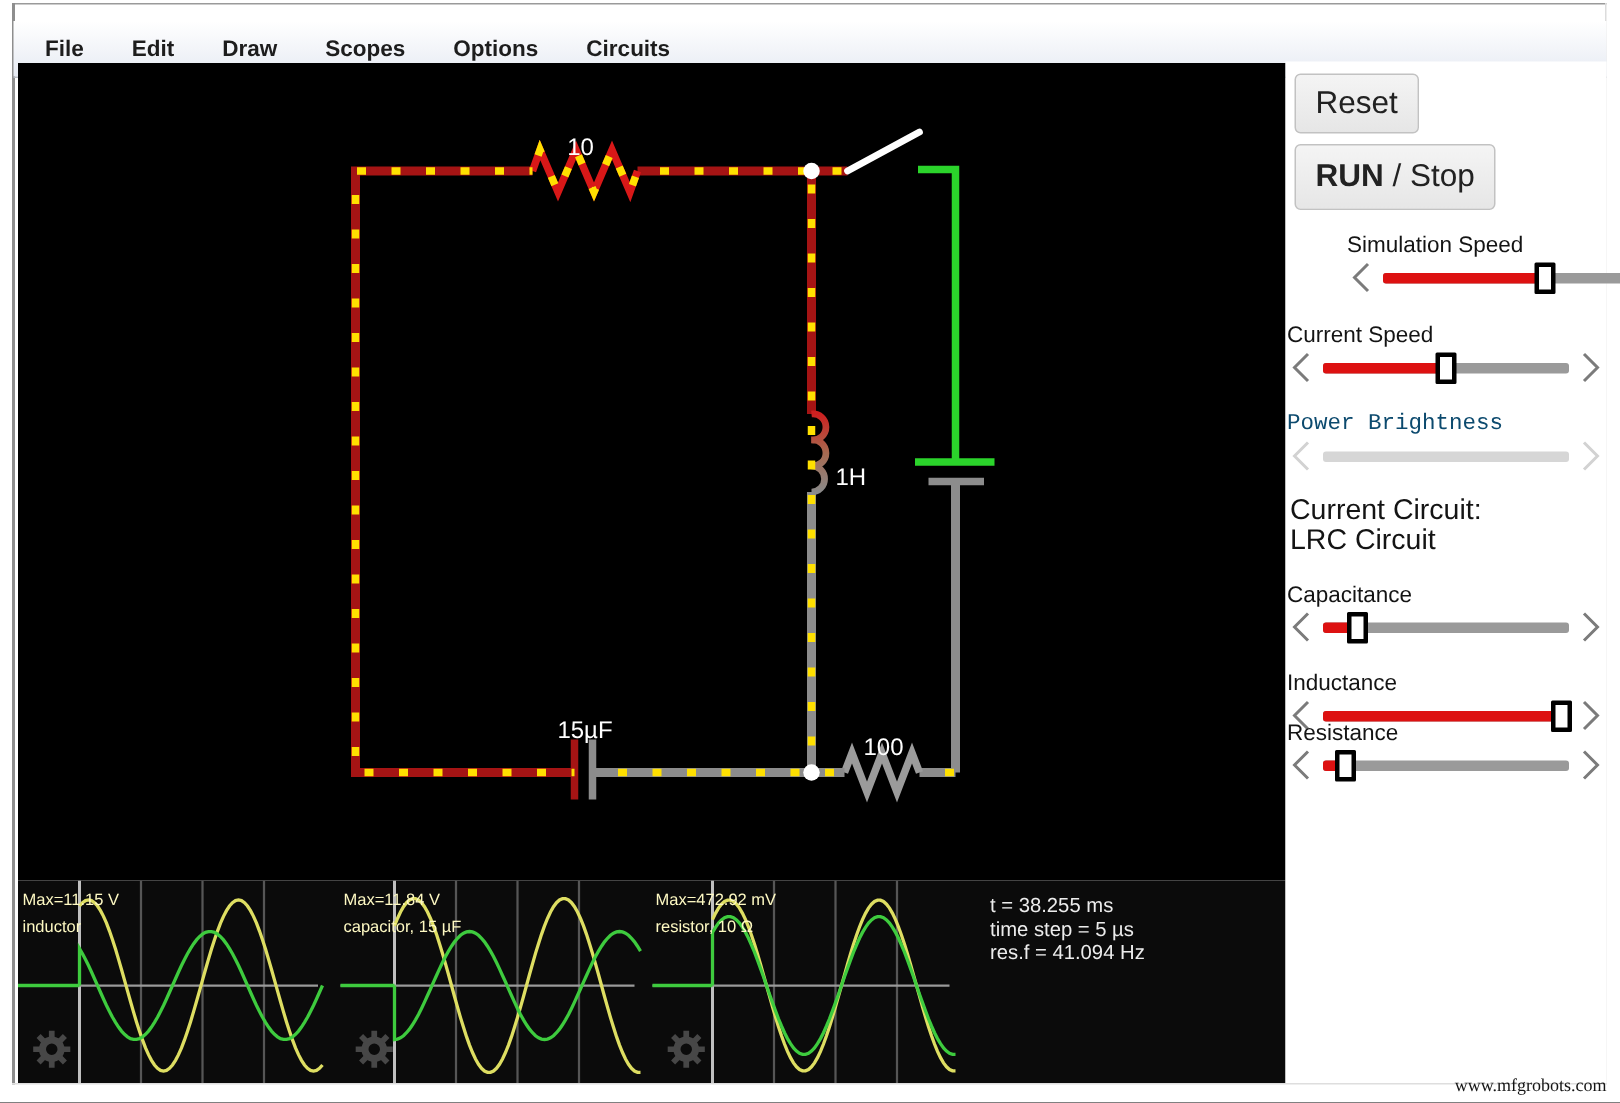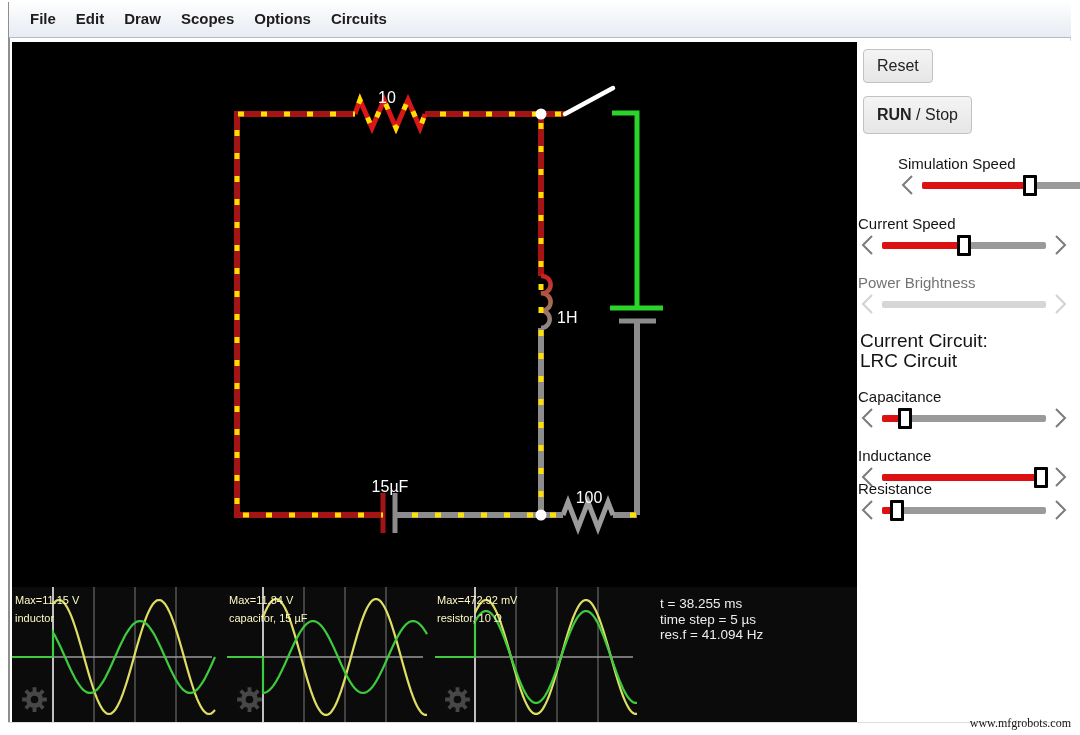--- a/index.html
+++ b/index.html
@@ -1,46 +1,46 @@
 <!DOCTYPE html>
 <html style="--wire_red: #a51414; --resistor_red: #d81818; --wire_gray: #8c8c8c; --wire_green: #2bd42b; --current_yellow: #ffe000; --slider_fill: #dd1111; --slider_track: #9a9a9a; --scope_yellow: #dede62; --scope_green: #3ecb3e; --scope_grid: #565656; --scope_axis: #9a9a9a; --scope_sweep: #c0c0c0;"><head>
 <meta charset="utf-8">
 <style>
   html,body{margin:0;padding:0;}
   body{width:1080px;height:735px;position:relative;background:#fff;overflow:hidden;
        font-family:"Liberation Sans","DejaVu Sans",sans-serif;}
   .frame-line{position:absolute;background:#9a9a9a;}
   
-  .menubar{position:absolute;left:9px;top:0;width:1062px;height:38px;
+  .menubar{position:absolute;left:9px;top:14px;width:1062px;height:38px;
     background:linear-gradient(#ffffff,#e7ebf3);border-bottom:1px solid #b7bbc3;
-    display:flex;align-items:center;padding-left:21px;gap:20px;box-sizing:border-box;}
+    display:flex;align-items:center;padding-left:21px;gap:32px;box-sizing:border-box;}
   .menu-item{font-size:15px;font-weight:700;color:#1d1d1d;cursor:default;}
   
   .canvas{position:absolute;left:12px;top:42px;width:845px;height:545px;background:#000;}
   .scope-panel{position:absolute;left:12px;top:587px;width:845px;height:135px;background:#0b0b0b;}
   .scope-label{position:absolute;color:#fef9c3;font-size:11px;line-height:18px;white-space:pre;}
   .status-block{position:absolute;left:648px;top:9px;color:#ececec;font-size:13.5px;line-height:15.5px;}
   .gear{position:absolute;width:27px;height:27px;}
   
   .wr{stroke:var(--wire_red);fill:none;stroke-width:6;}
   .wrz{stroke:var(--resistor_red);fill:none;stroke-width:5;stroke-linejoin:miter;}
   .wg{stroke:var(--wire_gray);fill:none;stroke-width:6;}
   .wgz{stroke:#9b9b9b;fill:none;stroke-width:5;}
   .wgreen{stroke:var(--wire_green);fill:none;stroke-width:5;}
   .dash{stroke:var(--current_yellow);fill:none;stroke-width:5;stroke-dasharray:6 17;}
   .lever{stroke:#fff;fill:none;stroke-width:4.5;stroke-linecap:round;}
   .clabel{fill:#fff;font-size:16px;font-family:"Liberation Sans","DejaVu Sans",sans-serif;}
   
   .sidebar{position:absolute;left:857px;top:41px;width:214px;height:681px;background:#fff;}
   .btn{position:absolute;background:linear-gradient(#f4f4f4,#e6e6e6);border:1px solid #c2c2c2;
-    border-radius:4px;font-size:16px;color:#222;padding:7px 13px;cursor:pointer;
+    border-radius:4px;font-size:21px;color:#222;padding:7px 13px;cursor:pointer;
     font-family:inherit;}
   .ctrl{position:absolute;left:1px;width:212px;}
   .slider-label{font-size:15px;color:#141414;height:18px;}
-  .ctrl.disabled .slider-label{color:#737373;}
+  .ctrl.disabled .slider-label{color:#0c4a6e;font-family:Liberation Mono, monospace;}
   .slider-row{display:flex;align-items:center;height:24px;}
   .arrow{flex:0 0 22px;height:22px;cursor:pointer;}
   .arrow polyline{fill:none;stroke:#7b7b7b;stroke-width:2;}
   .ctrl.disabled .arrow polyline{stroke:#d2d2d2;}
   .track{flex:1;height:7px;background:var(--slider_track);border-radius:2px;position:relative;margin:0 2px;cursor:pointer;}
   .ctrl.disabled .track{background:#d6d6d6;}
   .track-fill{position:absolute;left:0;top:0;height:100%;background:var(--slider_fill);border-radius:2px;}
   .handle{position:absolute;top:-7px;width:8px;height:15px;background:#fff;border:3px solid #000;border-radius:1px;cursor:pointer;}
   .circuit-text{position:absolute;left:3px;font-size:19px;color:#141414;line-height:20px;}
   .watermark{position:absolute;right:9px;top:716px;font-family:"Liberation Serif","DejaVu Serif",serif;

